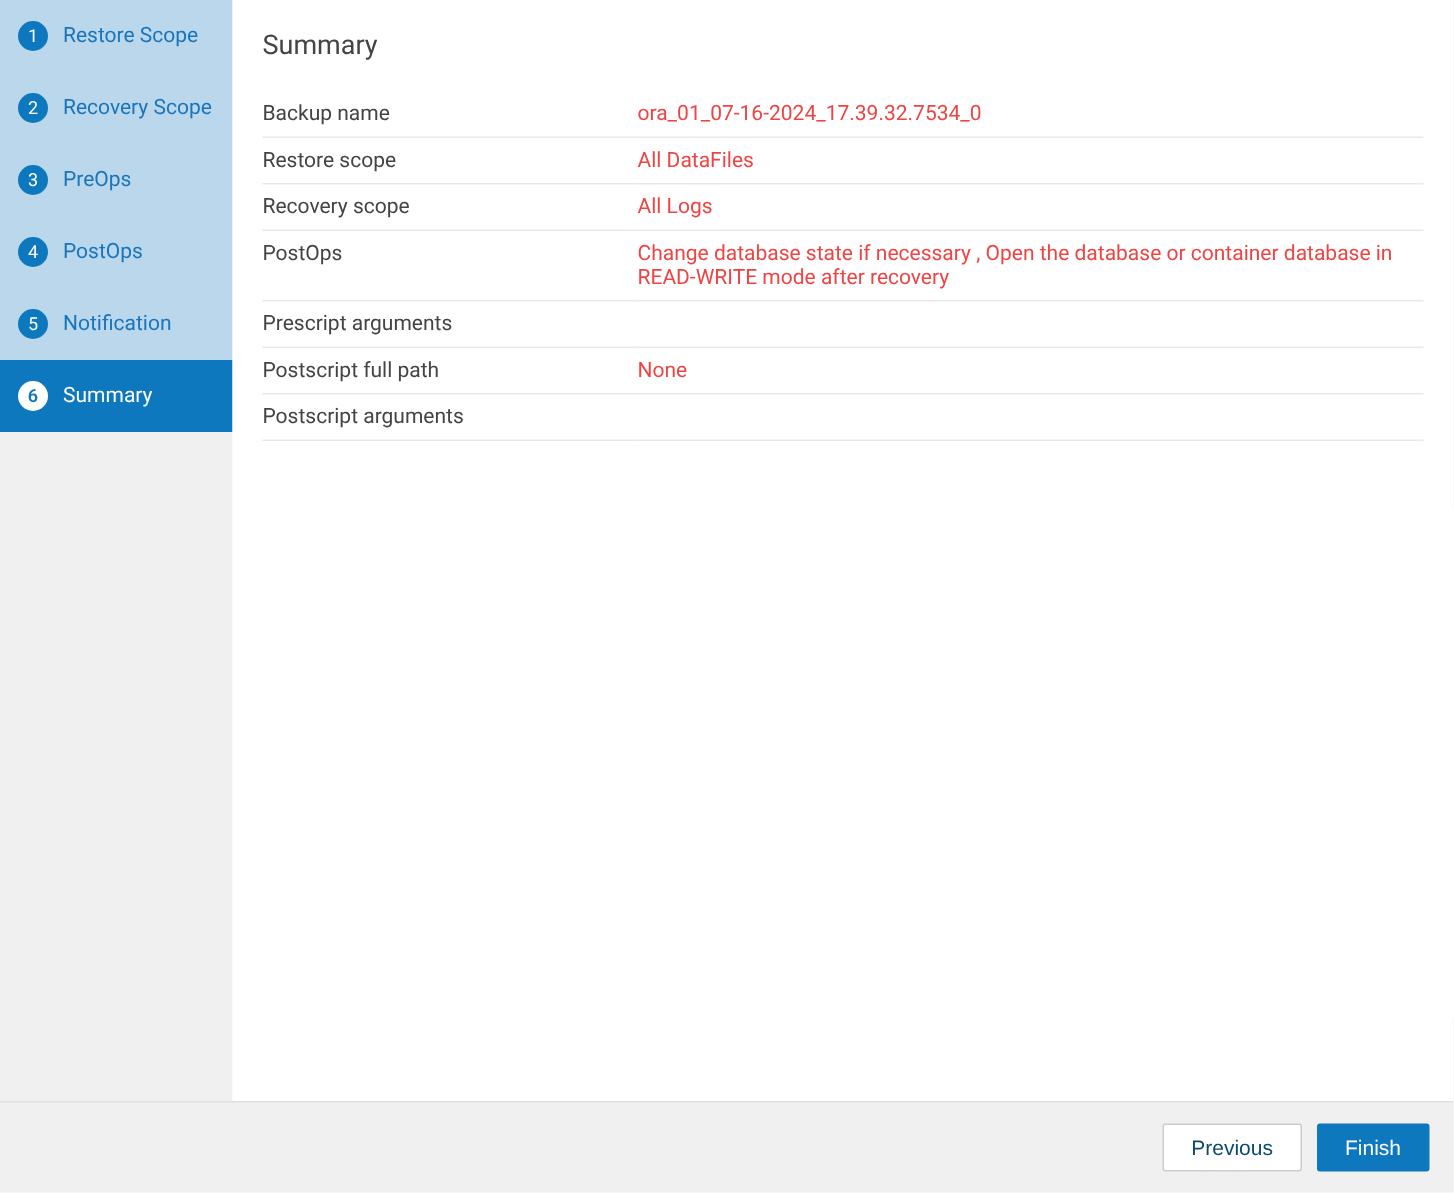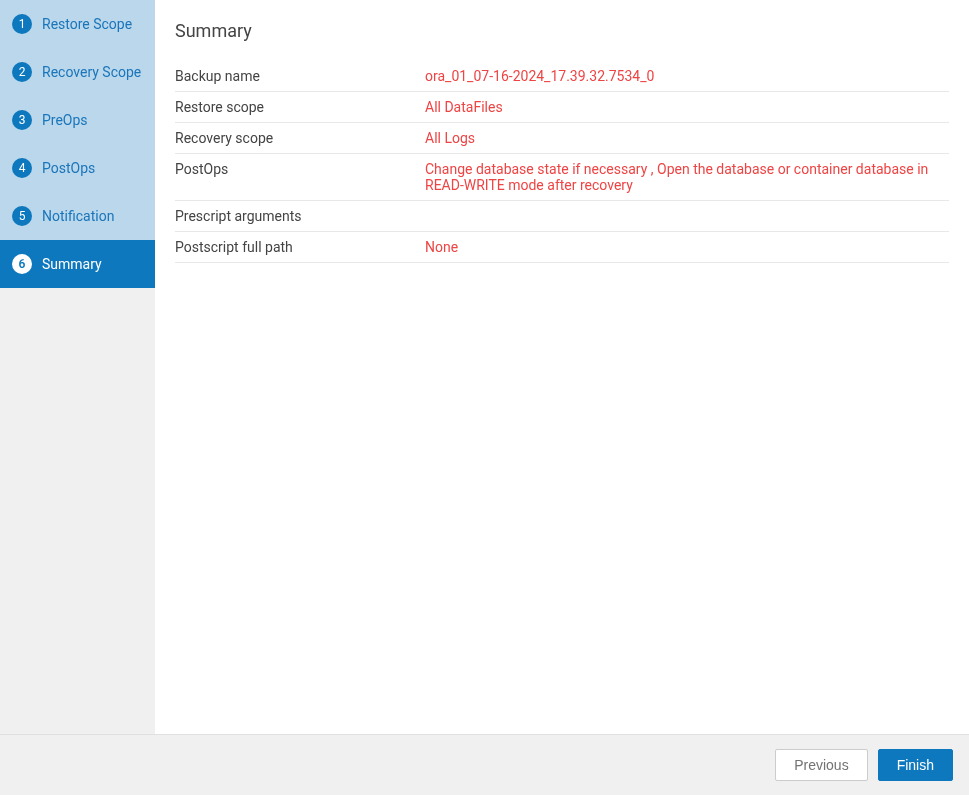--- a/index.html
+++ b/index.html
@@ -128,21 +128,21 @@
     }
     .btn {
       padding: 7px 18px;
       font-size: 14px;
       border-radius: 2px;
       cursor: pointer;
       border: 1px solid #ccc;
     }
     .btn-secondary {
       background: #fff;
-      color: #737373;
+      color: #0c4a6e;
     }
     .btn-primary {
       background: #0d78bd;
       color: #fff;
       border-color: #0d78bd;
     }
   </style>
 </head>
 <body>
 
@@ -196,20 +196,24 @@
             <td class="summary-label">PostOps</td>
             <td class="summary-value">Change database state if necessary , Open the database or container database in READ-WRITE mode after recovery</td>
           </tr>
           <tr class="summary-row">
             <td class="summary-label">Prescript arguments</td>
             <td class="summary-value"></td>
           </tr>
           <tr class="summary-row">
             <td class="summary-label">Postscript full path</td>
             <td class="summary-value">None</td>
+          </tr>
+          <tr class="summary-row">
+            <td class="summary-label">Postscript arguments</td>
+            <td class="summary-value"></td>
           </tr>
         </tbody>
       </table>
     </div>
   </div>
 
   <div class="footer">
     <button class="btn btn-secondary">Previous</button>
     <button class="btn btn-primary">Finish</button>
   </div>

